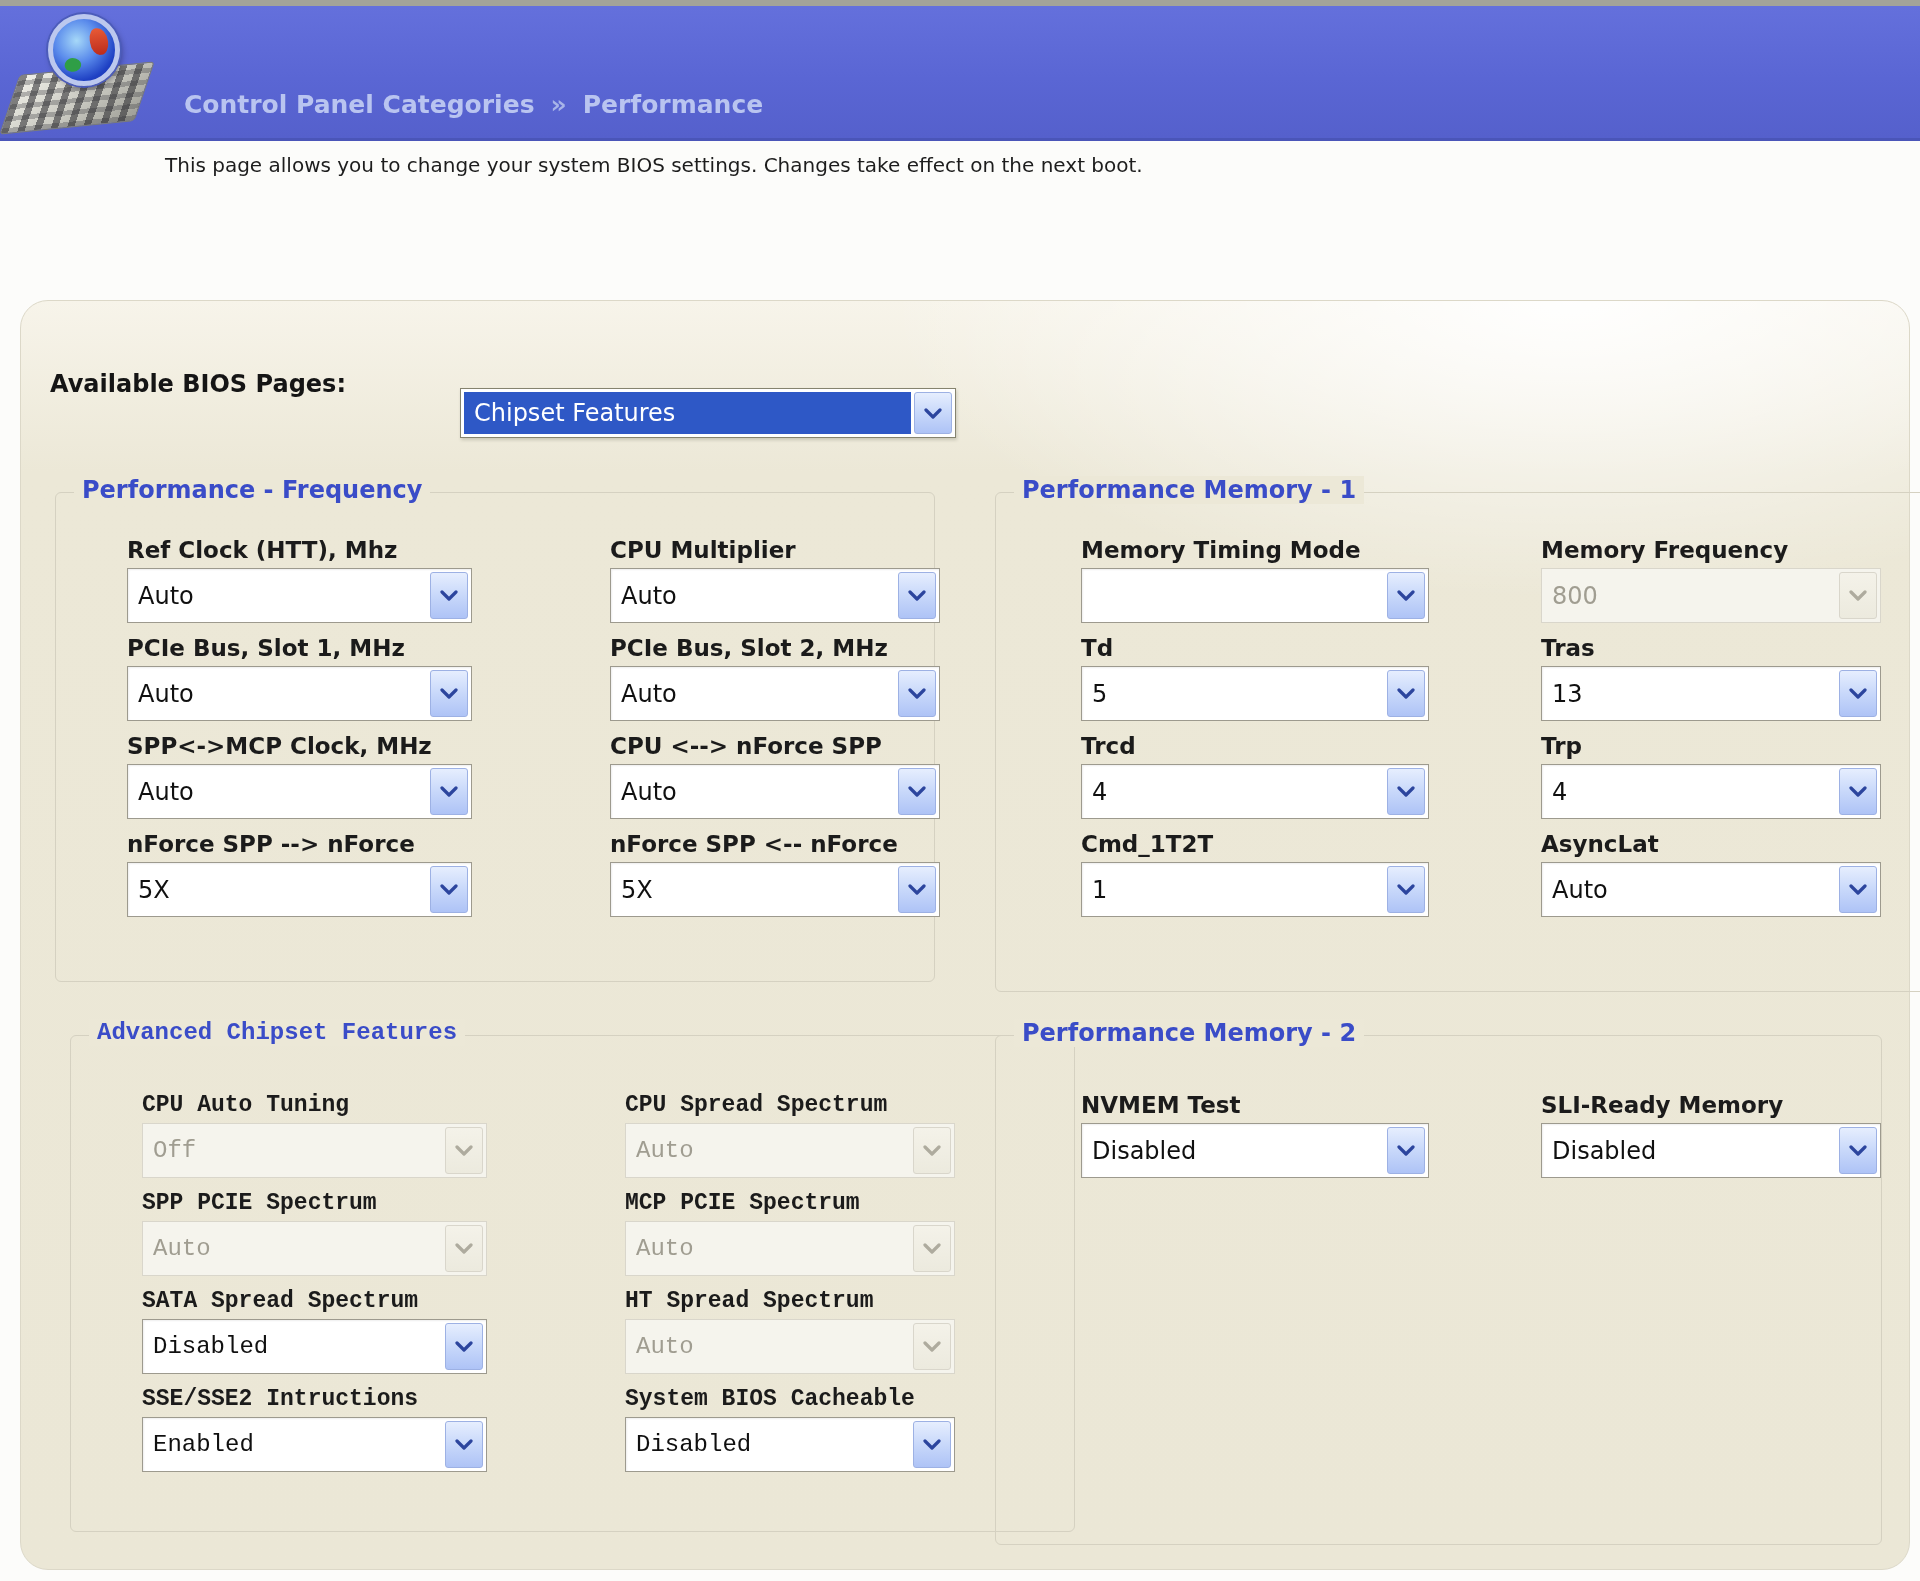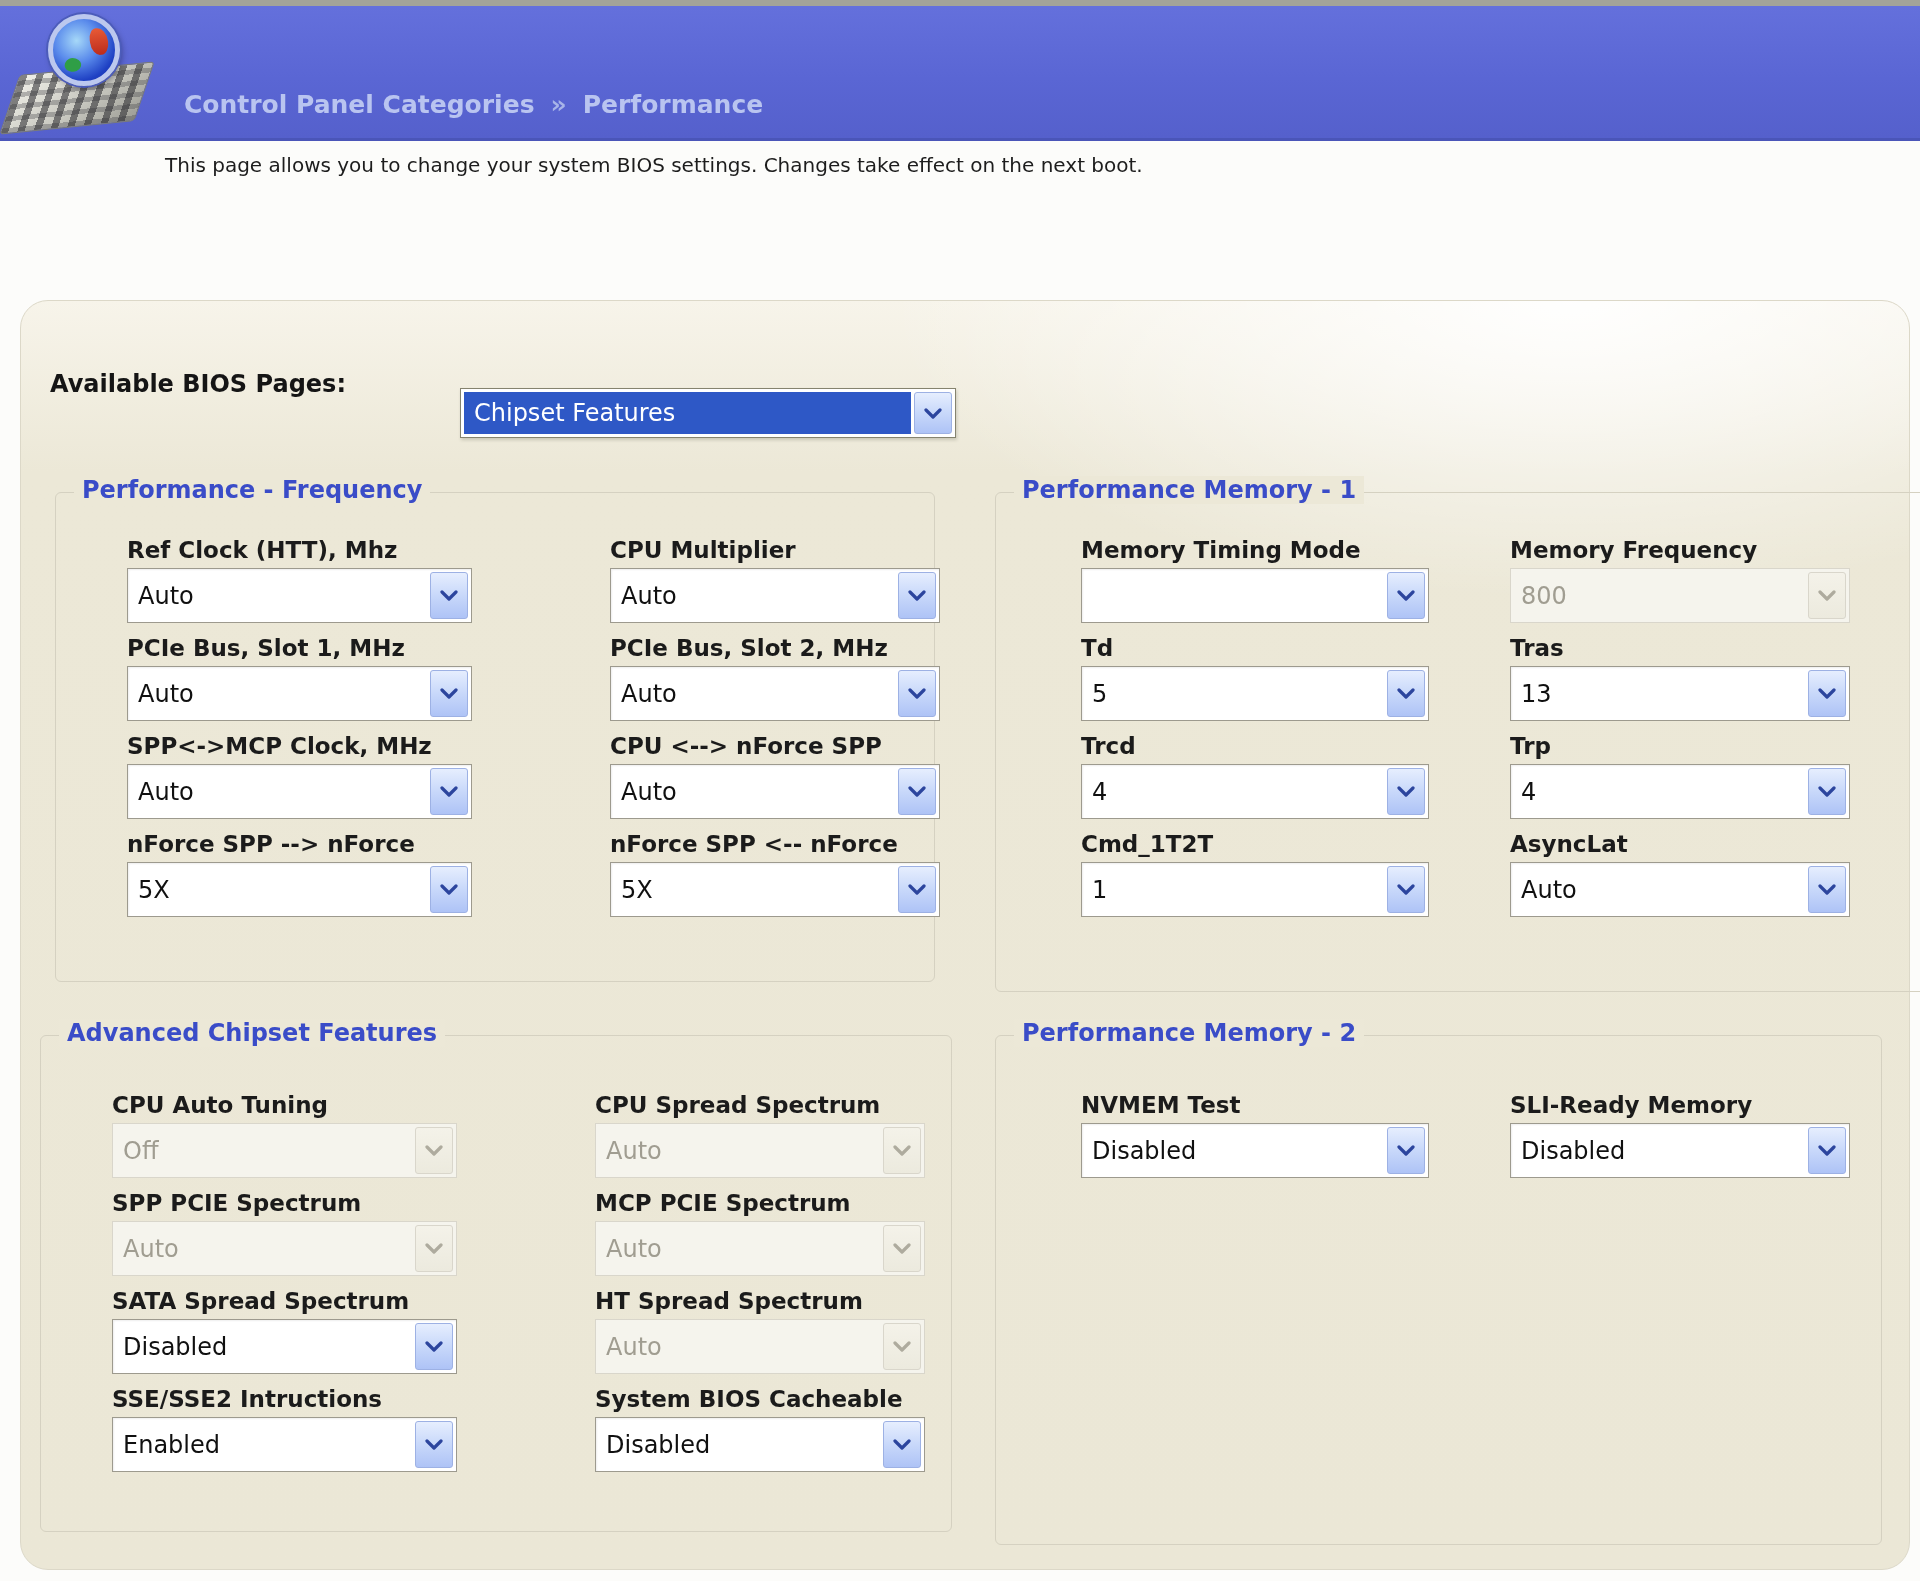--- a/index.html
+++ b/index.html
@@ -71,25 +71,25 @@
     display:flex;align-items:center;justify-content:center;flex:0 0 38px;
   }
   
   .gbox{position:absolute;border:1px solid #d5d1c1;border-radius:6px;box-sizing:border-box;}
   .gbox .legend{
     position:absolute;top:-17px;left:18px;padding:0 8px;background:#ece8d7;
     font-size:24px;font-weight:bold;color:#3a4cc8;white-space:nowrap;
   }
   .gb1{left:55px;top:492px;width:880px;height:490px;}
   .gb2{left:995px;top:492px;width:931px;height:500px;}
-  .gb3{left:40px;top:1035px;width:912px;height:497px;}
+  .gb3{left:70px;top:1035px;width:1005px;height:497px;font-family:Liberation Mono, monospace;}
   .gb4{left:995px;top:1035px;width:887px;height:510px;}
   .fields{position:absolute;display:grid;row-gap:12px;top:44px;margin-left:44px;}
   .gb1 .fields,.gb3 .fields{left:27px;grid-template-columns:345px 330px;column-gap:138px;}
-  .gb2 .fields,.gb4 .fields{left:41px;grid-template-columns:348px 340px;column-gap:81px;}
+  .gb2 .fields,.gb4 .fields{left:41px;grid-template-columns:348px 340px;column-gap:112px;}
   .gb3 .fields,.gb4 .fields{top:56px;}
   
   .flabel{font-size:23px;font-weight:bold;color:#1b1b1b;height:27px;margin-bottom:4px;white-space:nowrap;}
   .combo{
     height:55px;box-sizing:border-box;background:#fff;border:1px solid #9d9a8e;position:relative;
     display:flex;align-items:center;box-shadow:inset 1px 1px 2px rgba(0,0,0,.07);
   }
   .combo .cval{font-size:24px;color:#101010;padding-left:10px;flex:1;white-space:nowrap;overflow:hidden;}
   .combo .dd-btn{position:absolute;right:3px;top:3px;bottom:3px;width:38px;margin:0;height:auto;}
   .combo.disabled{border-color:#d9d6cb;background:#f5f4ed;box-shadow:none;}

